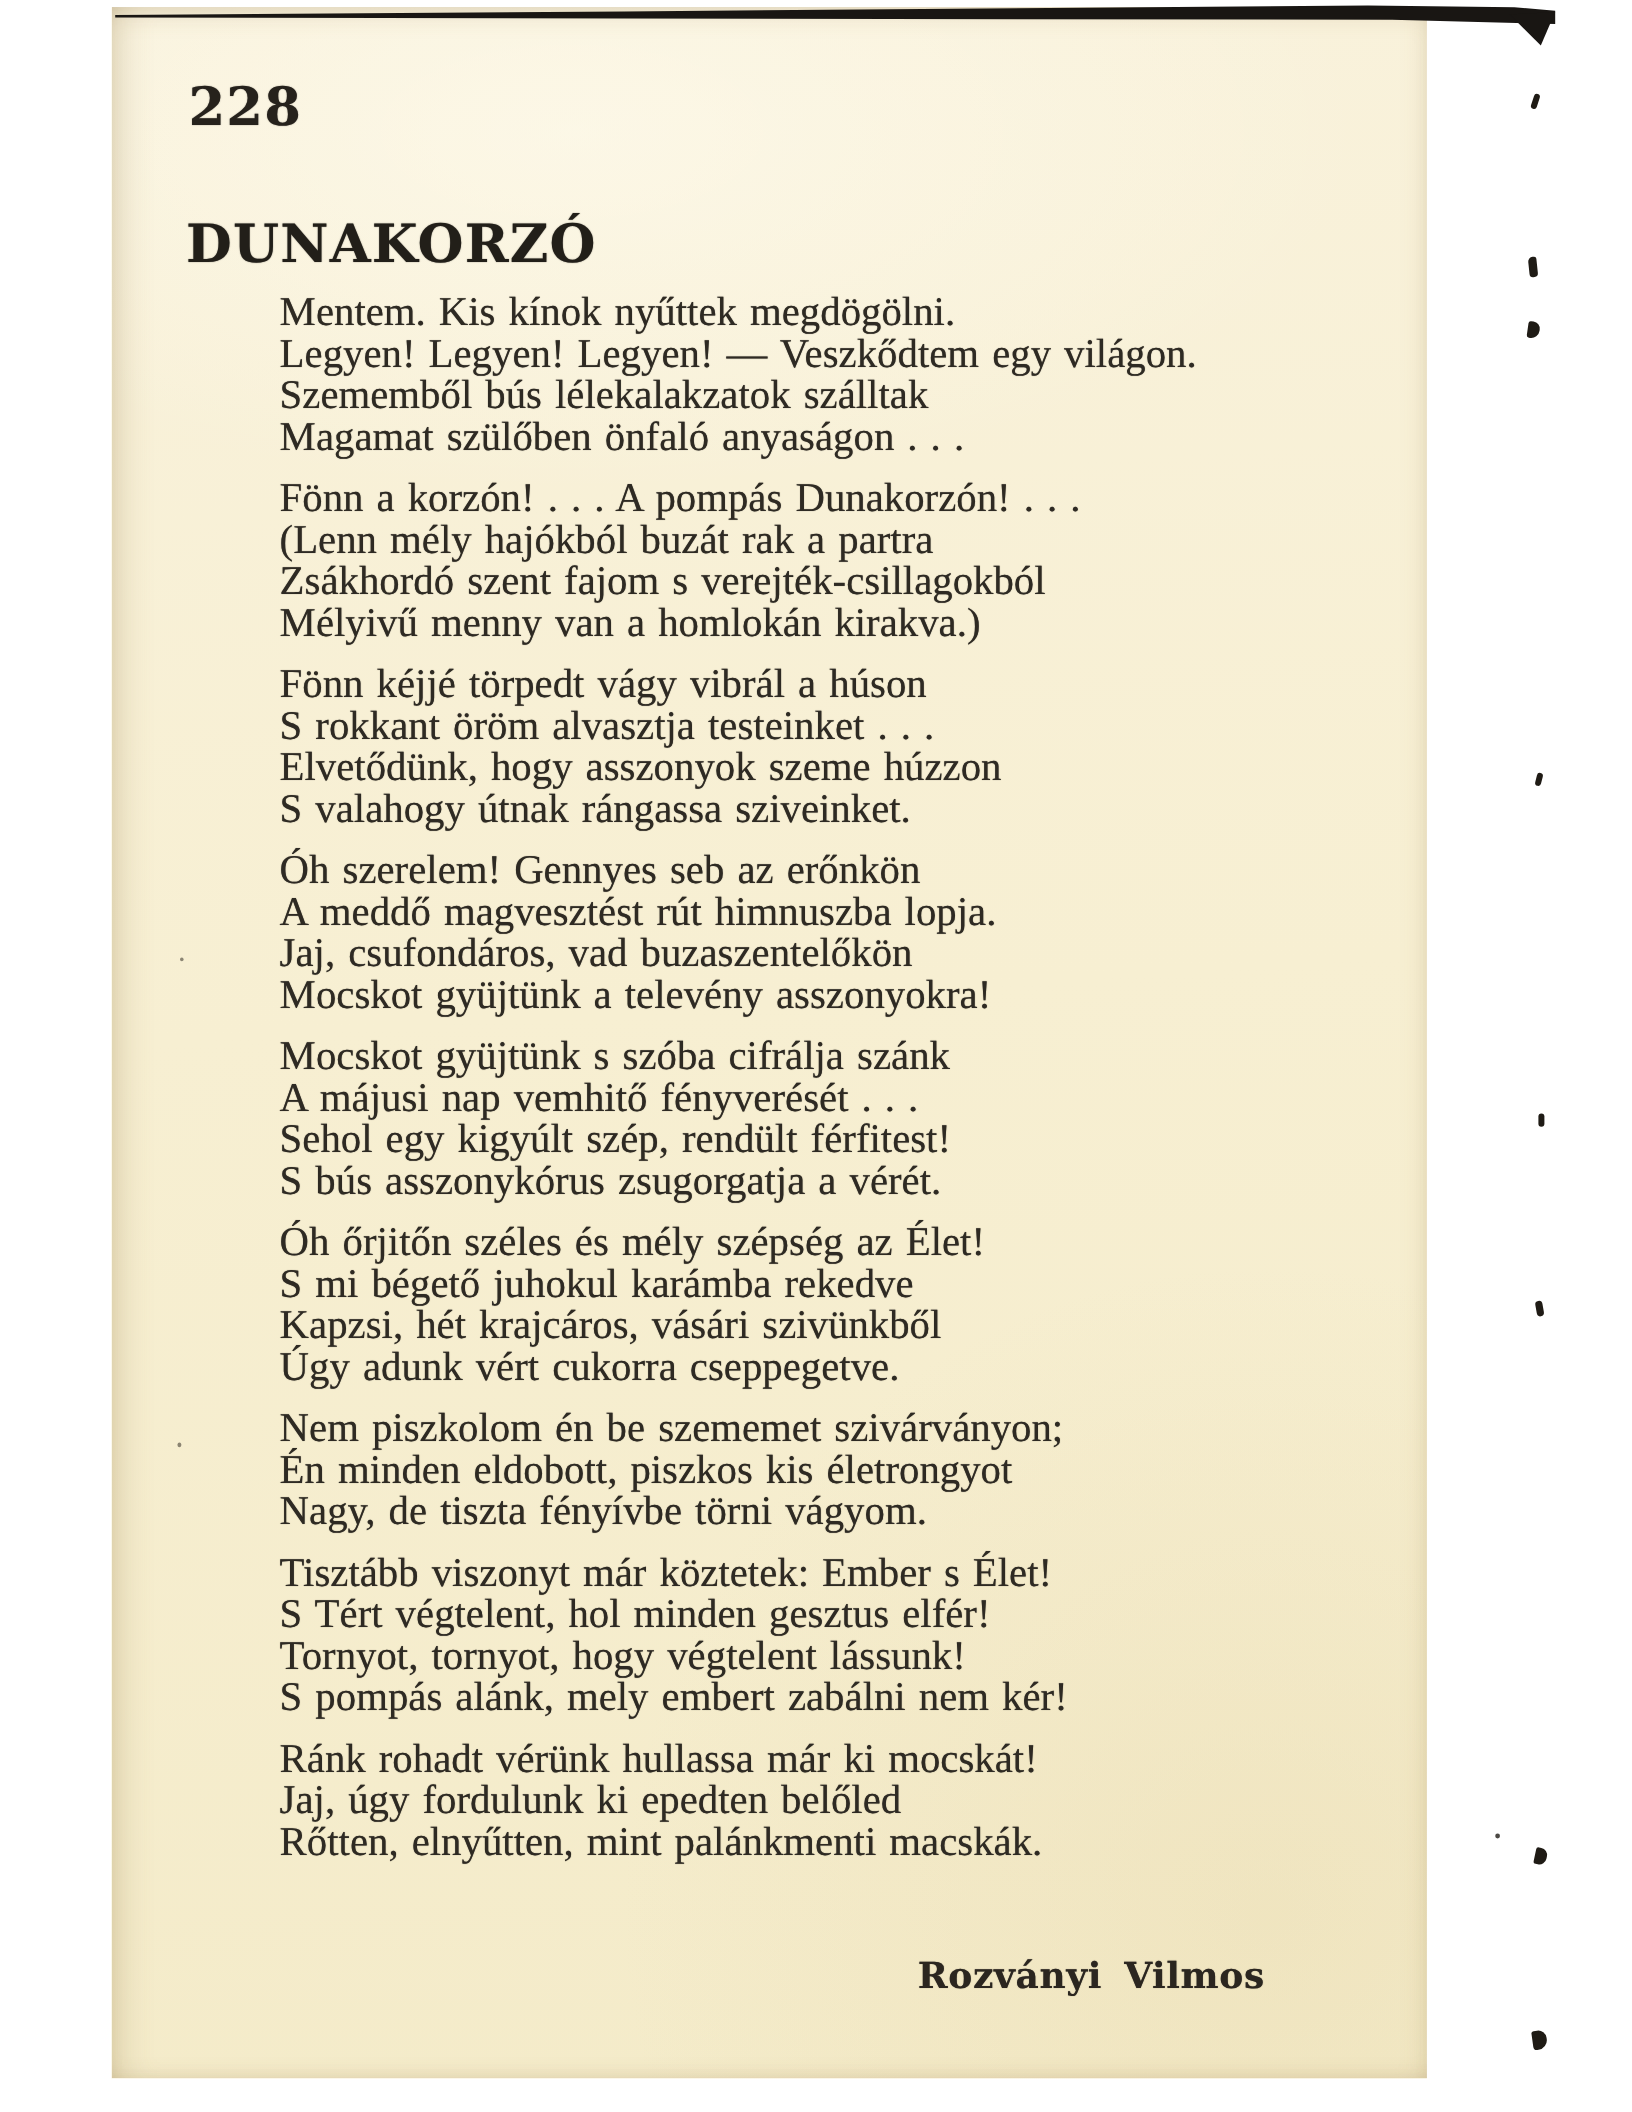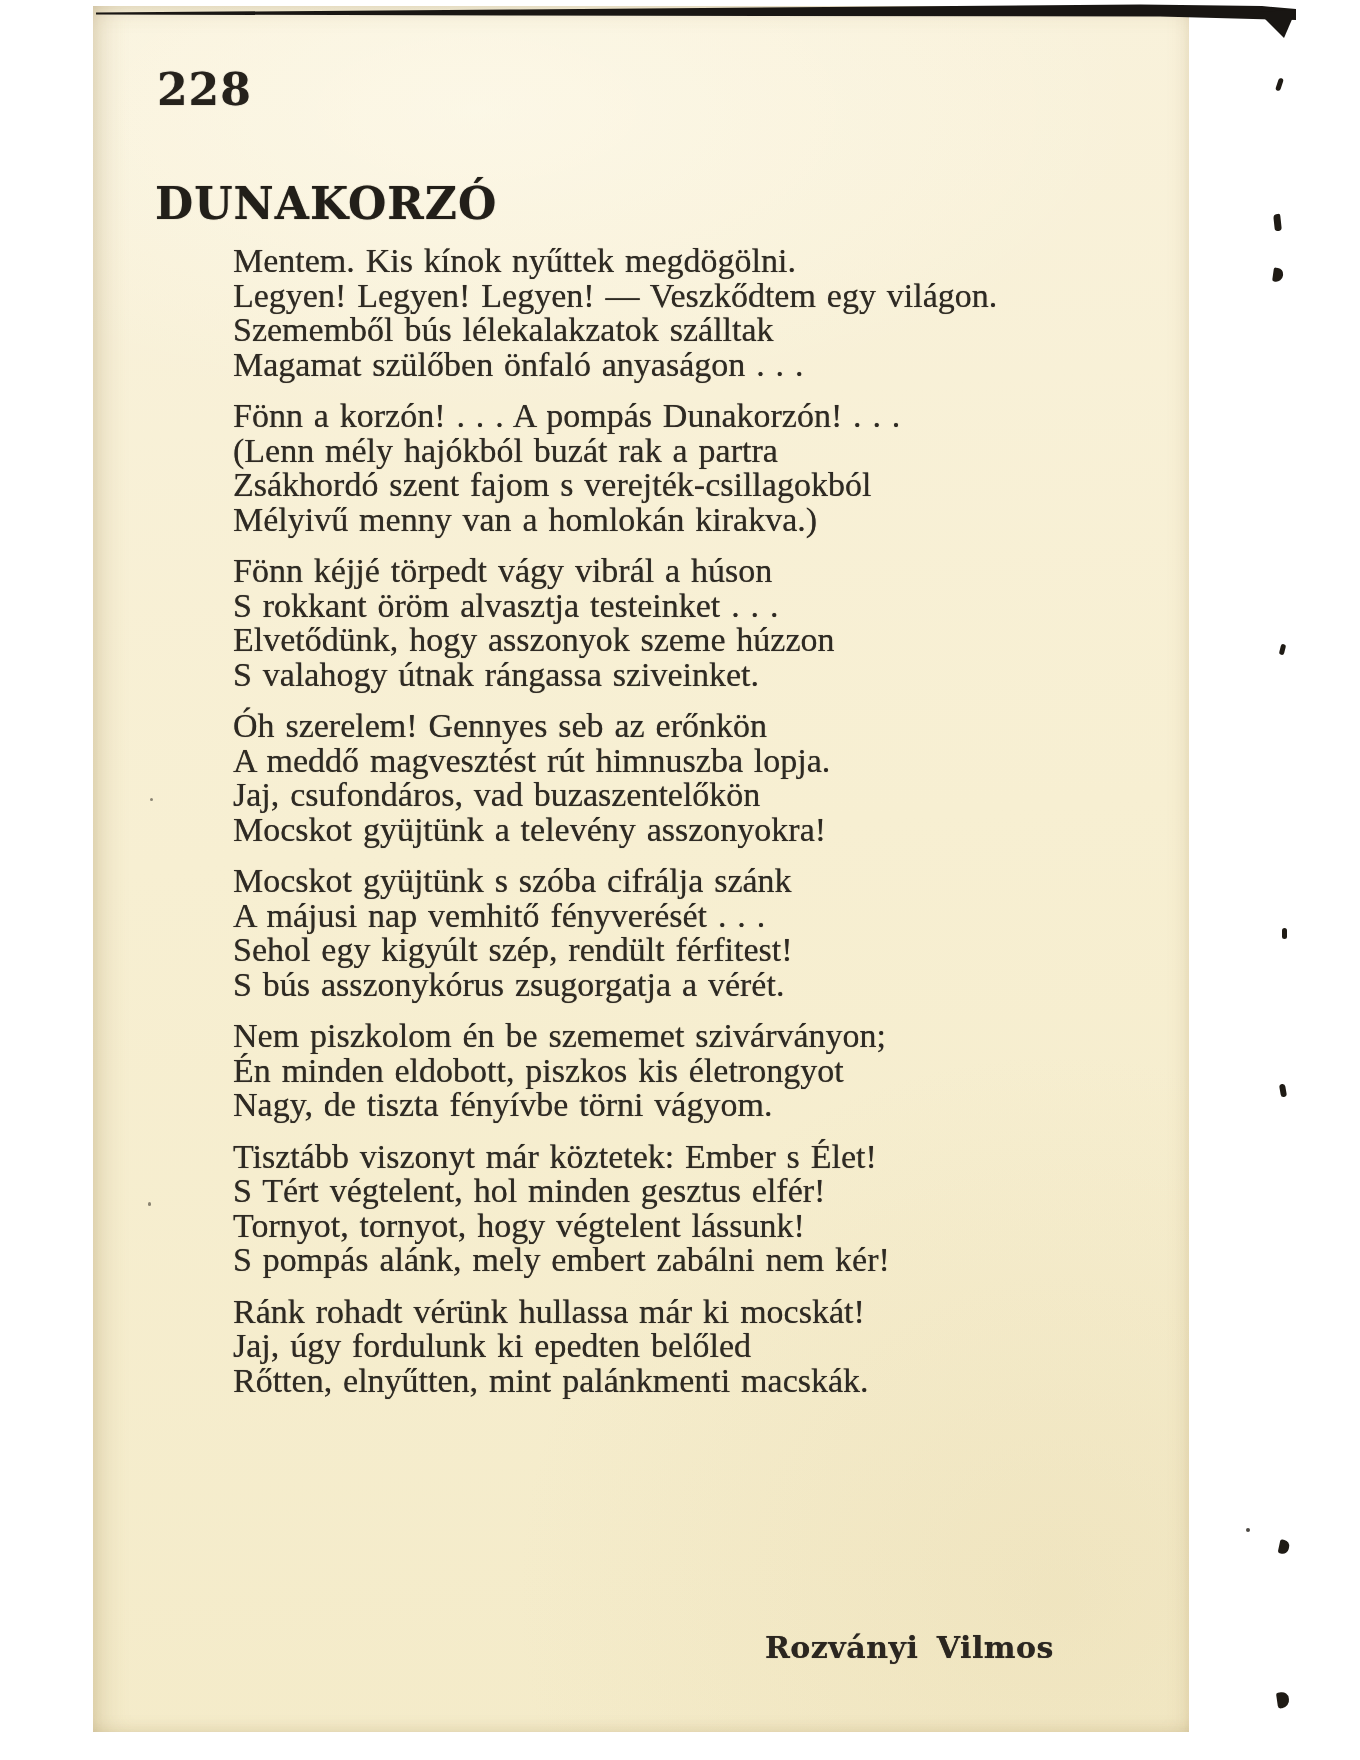--- a/index.html
+++ b/index.html
@@ -81,20 +81,26 @@
       <div class="line">Jaj, csufondáros, vad buzaszentelőkön</div>
       <div class="line">Mocskot gyüjtünk a televény asszonyokra!</div>
     </div>
     <div class="stanza">
       <div class="line">Mocskot gyüjtünk s szóba cifrálja szánk</div>
       <div class="line">A májusi nap vemhitő fényverését . . .</div>
       <div class="line">Sehol egy kigyúlt szép, rendült férfitest!</div>
       <div class="line">S bús asszonykórus zsugorgatja a vérét.</div>
     </div>
     <div class="stanza">
+      <div class="line">Óh őrjitőn széles és mély szépség az Élet!</div>
+      <div class="line">S mi bégető juhokul karámba rekedve</div>
+      <div class="line">Kapzsi, hét krajcáros, vásári szivünkből</div>
+      <div class="line">Úgy adunk vért cukorra cseppegetve.</div>
+    </div>
+    <div class="stanza">
       <div class="line">Nem piszkolom én be szememet szivárványon;</div>
       <div class="line">Én minden eldobott, piszkos kis életrongyot</div>
       <div class="line">Nagy, de tiszta fényívbe törni vágyom.</div>
     </div>
     <div class="stanza">
       <div class="line">Tisztább viszonyt már köztetek: Ember s Élet!</div>
       <div class="line">S Tért végtelent, hol minden gesztus elfér!</div>
       <div class="line">Tornyot, tornyot, hogy végtelent lássunk!</div>
       <div class="line">S pompás alánk, mely embert zabálni nem kér!</div>
     </div>

